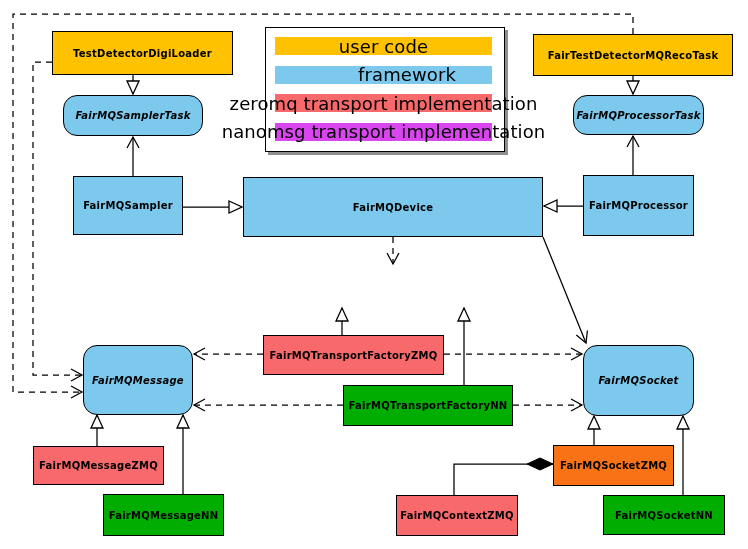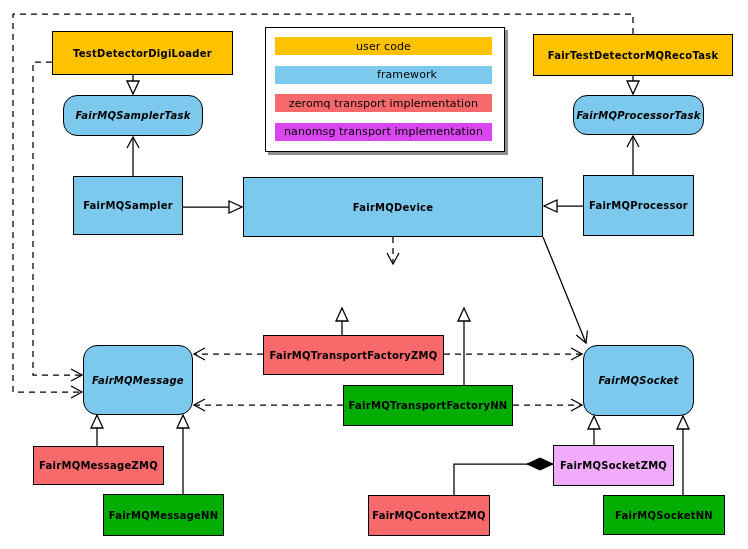--- a/index.html
+++ b/index.html
@@ -19,21 +19,21 @@
   .edges path.dashed{fill:none;stroke:#000;stroke-width:1.25;stroke-dasharray:6 5;}
   .legend{
     position:absolute;left:265px;top:27px;width:240px;height:125px;
     background:#fff;border:1.6px solid #000;box-sizing:border-box;
     box-shadow:3px 3px 0 #8f8f8f;
     display:flex;flex-direction:column;justify-content:space-between;
     padding:9px 12px 10px 9px;z-index:1;
   }
   .legend-item{
     height:18px;display:flex;align-items:center;justify-content:center;
-    font-size:11px;color:#000;letter-spacing:.1px;white-space:nowrap;
+    font-size:18px;color:#000;letter-spacing:.1px;white-space:nowrap;
   }
 </style>
 </head>
 <body>
 
 <div class="canvas">
 
   <svg class="edges" width="748" height="549" viewBox="0 0 748 549">
     <defs>
       <marker id="tri" markerUnits="userSpaceOnUse" markerWidth="18" markerHeight="18" refX="14" refY="8" orient="auto">
@@ -108,19 +108,19 @@
   <div class="node" style="left: 343px; top: 385px; width: 170px; height: 41px; background-color: rgb(0, 173, 0);">FairMQTransportFactoryNN</div>
 
   <div class="node abstract" style="left: 83px; top: 345px; width: 110px; height: 70px; background-color: rgb(125, 201, 237);">FairMQMessage</div>
 
   <div class="node abstract" style="left: 583px; top: 345px; width: 111px; height: 71px; background-color: rgb(125, 201, 237);">FairMQSocket</div>
 
   <div class="node" style="left: 33px; top: 446px; width: 131px; height: 39px; background-color: rgb(248, 105, 107);">FairMQMessageZMQ</div>
 
   <div class="node" style="left: 103px; top: 494px; width: 121px; height: 42px; background-color: rgb(0, 173, 0);">FairMQMessageNN</div>
 
-  <div class="node" style="left: 368px; top: 495px; width: 122px; height: 41px; background-color: rgb(248, 105, 107);">FairMQContextZMQ</div>
+  <div class="node" style="left: 396px; top: 495px; width: 122px; height: 41px; background-color: rgb(248, 105, 107);">FairMQContextZMQ</div>
 
-  <div class="node" style="left: 553px; top: 445px; width: 121px; height: 41px; background-color: #f0abfc;">FairMQSocketZMQ</div>
+  <div class="node" style="left: 553px; top: 445px; width: 121px; height: 41px; background-color: #f97316;">FairMQSocketZMQ</div>
 
   <div class="node" style="left: 603px; top: 495px; width: 122px; height: 40px; background-color: rgb(0, 173, 0);">FairMQSocketNN</div>
 
 </div>
 
 </body></html>

